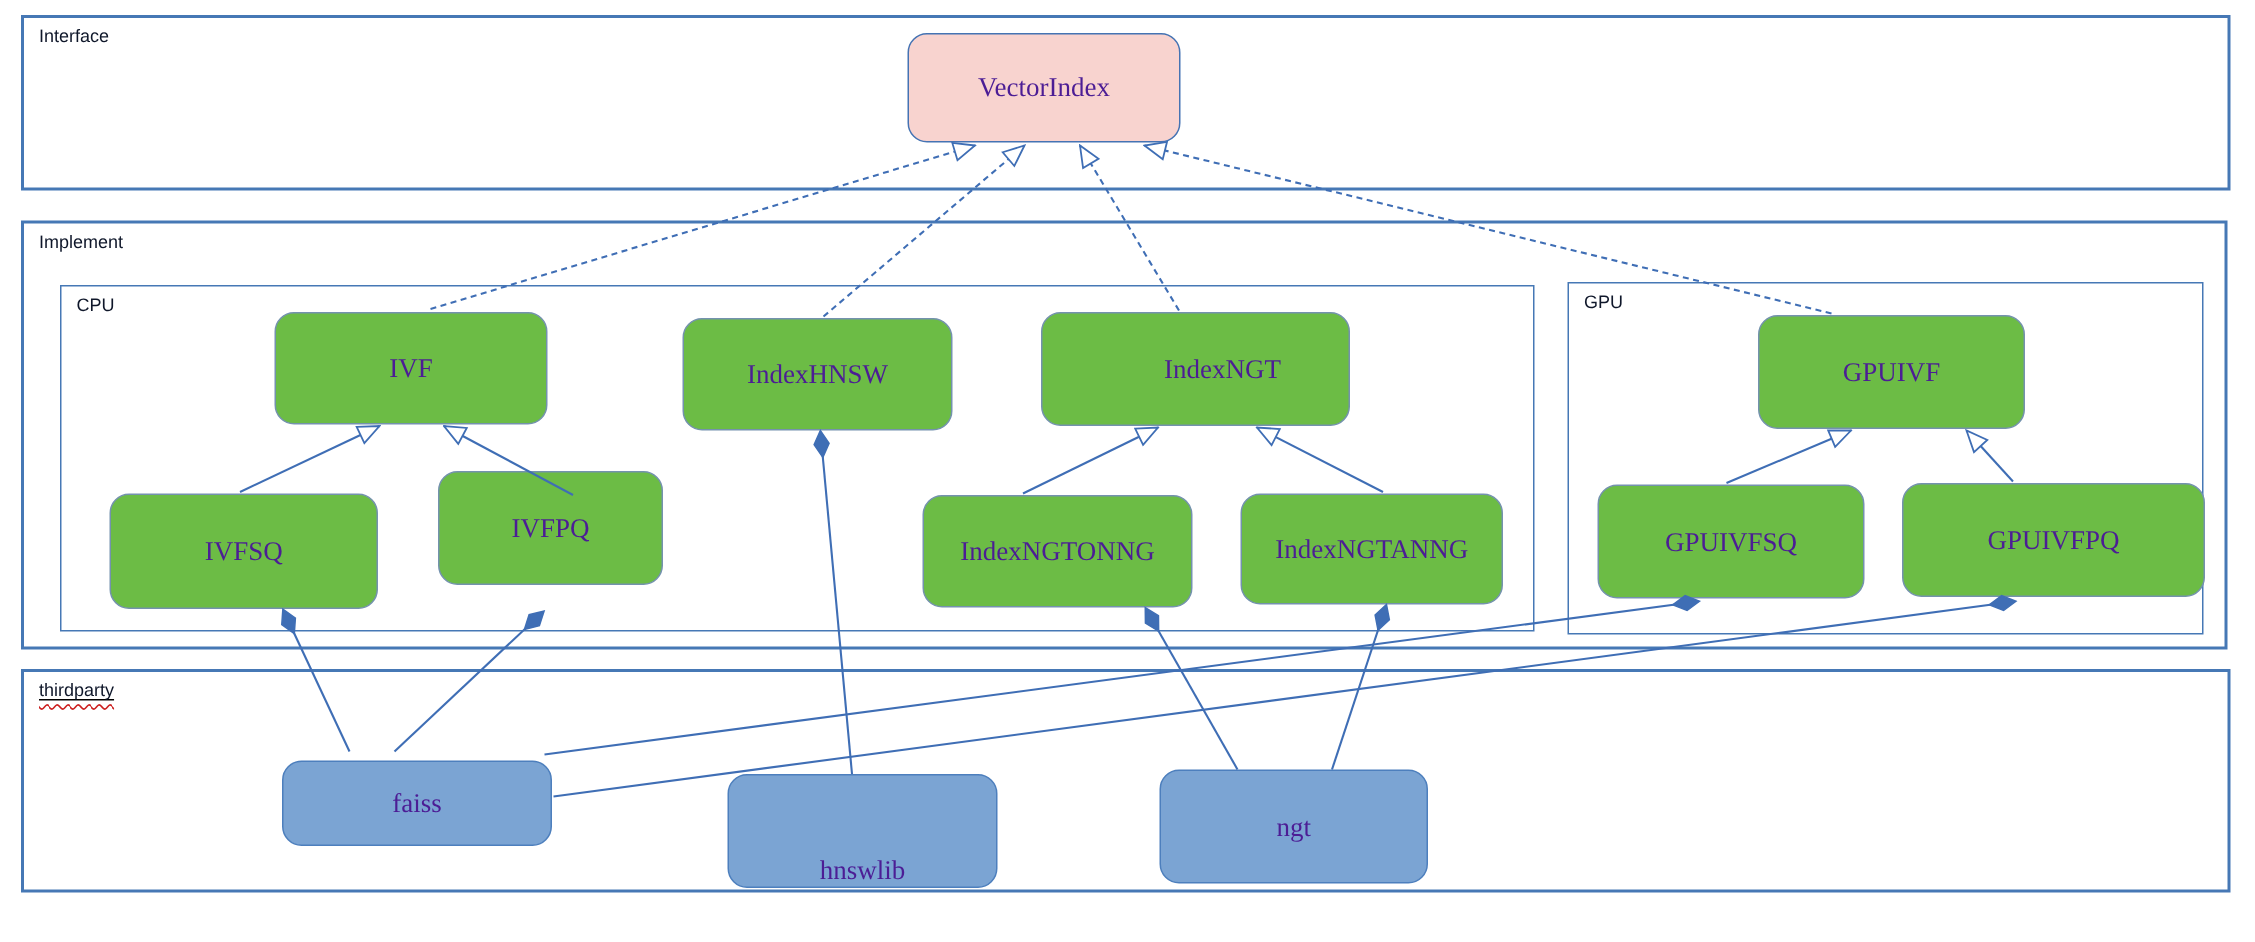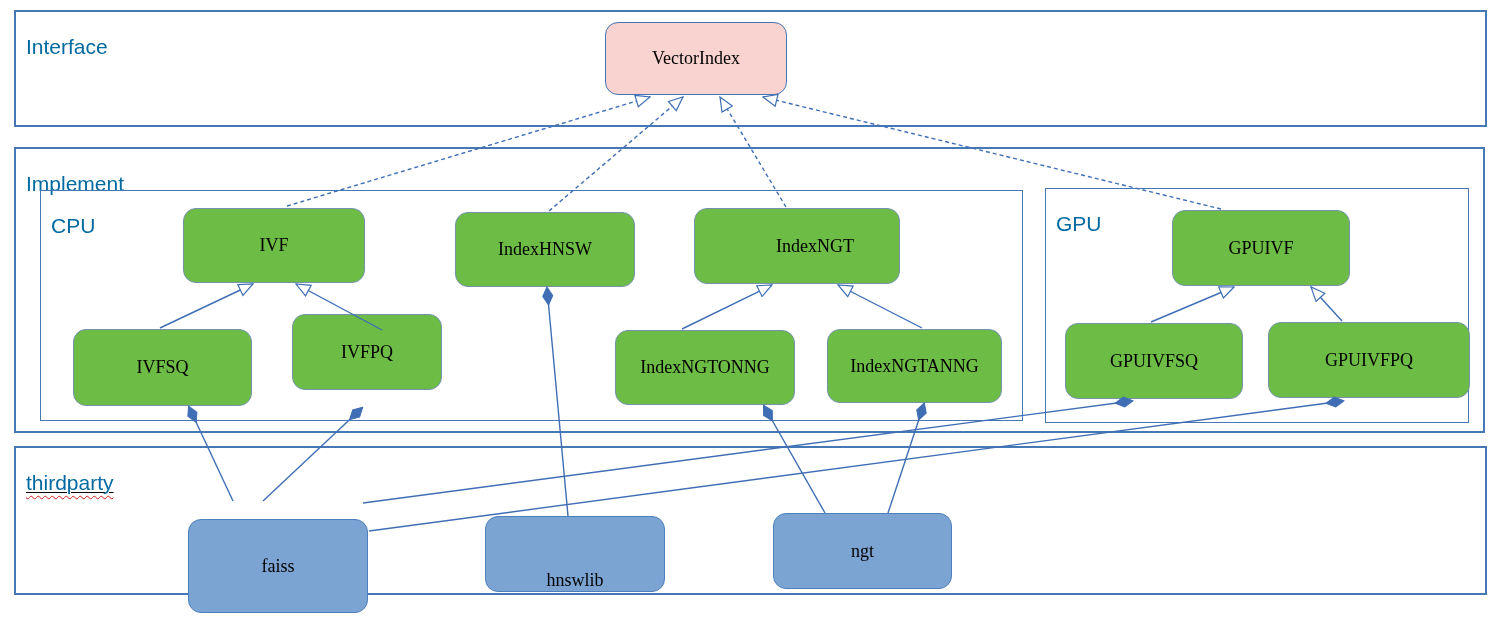--- a/index.html
+++ b/index.html
@@ -11,22 +11,22 @@
     overflow:hidden;
   }
   .container {
     position:absolute;
     border:2px solid var(--cborder);
     box-sizing:border-box;
     background:transparent;
   }
   .container.inner { border-width:1.5px; }
   .clabel {
-    position:absolute; top:23px; left:10px;
-    font-size:21px; color:#0369a1;
+    position:absolute; top:5px; left:10px;
+    font-size:12px; color:#0f172a;
     white-space:nowrap;
   }
   .clabel.wavy {
     text-decoration-line:underline;
     text-decoration-style:wavy;
     text-decoration-color:var(--squiggle);
     text-decoration-thickness:1px;
     text-underline-offset:5px;
   }
   .clabel.wavy .u {
@@ -35,21 +35,21 @@
     text-decoration-color:#000;
     text-decoration-thickness:1px;
     text-underline-offset:2px;
   }
   .node {
     position:absolute;
     box-sizing:border-box;
     border-radius:13px;
     display:flex; align-items:center; justify-content:center;
     font-family:"Liberation Serif", serif;
-    font-size:18px; color:#000000;
+    font-size:18px; color:#4c1d95;
     text-align:center;
   }
   .node.green { background:var(--greenfill); border:1.5px solid var(--greenborder); }
   .node.pink  { background:var(--pinkfill);  border:1.5px solid var(--pinkborder); }
   .node.blue  { background:var(--bluefill);  border:1.5px solid var(--blueborder); }
   svg.edges {
     position:absolute; left:0; top:0;
     width:1503px; height:628px;
     pointer-events:none;
   }
@@ -104,21 +104,21 @@
       </div>
       <div class="node green" style="left: 827px; top: 329px; width: 175px; height: 74px;">
         <span>IndexNGTANNG</span>
       </div>
       <div class="node green" style="left: 1065px; top: 323px; width: 178px; height: 76px;">
         <span>GPUIVFSQ</span>
       </div>
       <div class="node green" style="left: 1268px; top: 322px; width: 202px; height: 76px;">
         <span>GPUIVFPQ</span>
       </div>
-      <div class="node blue" style="left: 188px; top: 519px; width: 180px; height: 94px;">
+      <div class="node blue" style="left: 188px; top: 507px; width: 180px; height: 57px;">
         <span>faiss</span>
       </div>
       <div class="node blue" style="left: 485px; top: 516px; width: 180px; height: 76px; align-items: flex-end;">
         <span>hnswlib</span>
       </div>
       <div class="node blue" style="left: 773px; top: 513px; width: 179px; height: 76px;">
         <span>ngt</span>
       </div>
     </div>
   <svg class="edges" viewBox="0 0 1503 628" xmlns="http://www.w3.org/2000/svg">

